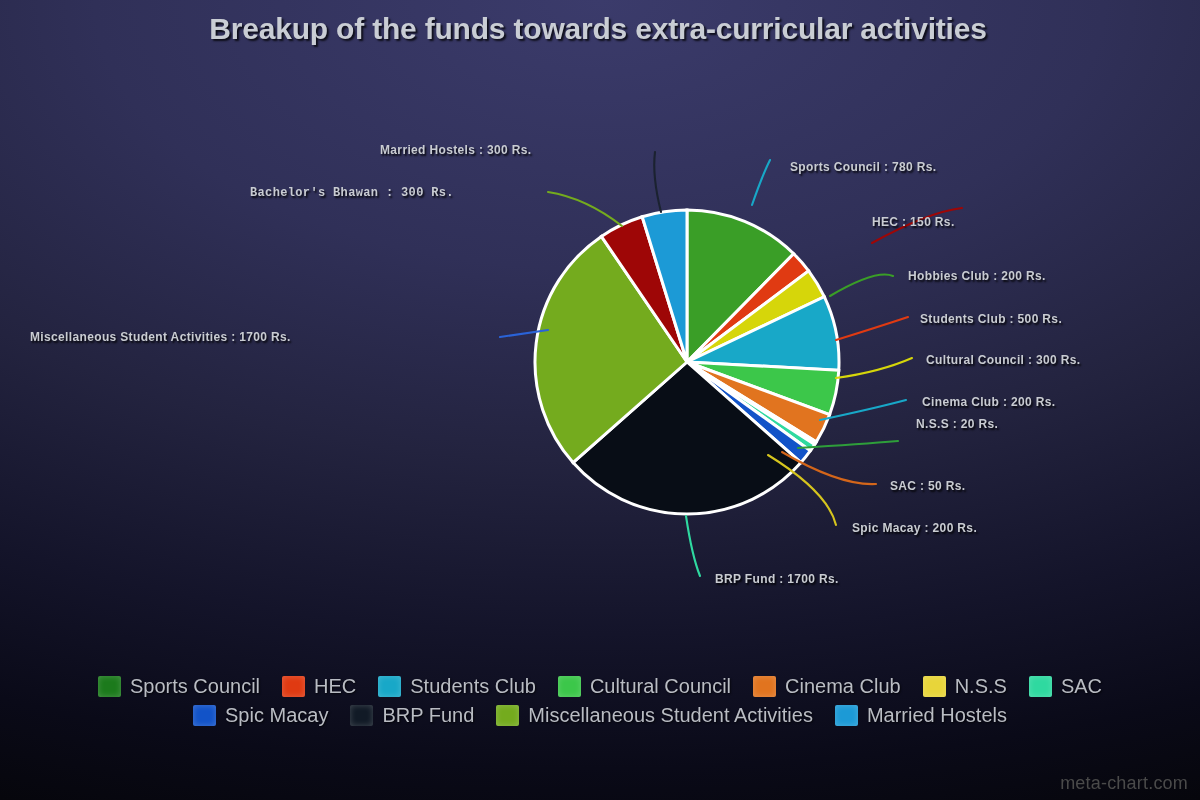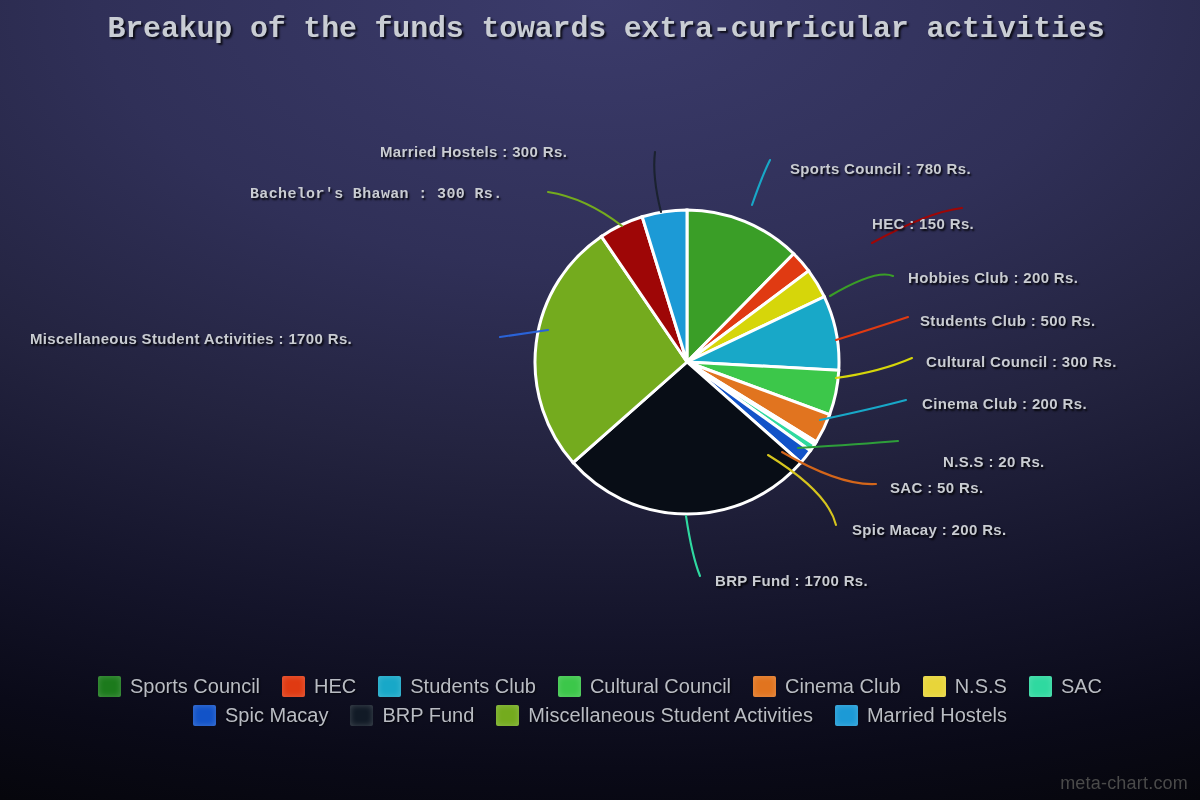--- a/index.html
+++ b/index.html
@@ -8,35 +8,34 @@
     font-family:"Liberation Sans", sans-serif;
     background:#000;
   }
   #stage{
     position:relative;width:1200px;height:800px;
     background:
       radial-gradient(ellipse 150% 120% at 50% 0%, #3b3b6b 0%, #303058 28%, #23233f 48%, #14142a 66%, #0a0a18 80%, #050509 92%, #000000 100%);
   }
   
   #title{
-    position:absolute;left:12px;top:12px;width:1188px;text-align:center;
+    position:absolute;left:4px;top:12px;width:1188px;text-align:center;
     font-size:30px;font-weight:bold;color:#c9cdd4;
     letter-spacing:-0.2px;
     text-shadow:2px 2px 2px rgba(0,0,0,.75);
-    font-family:Liberation Mono, monospace;
   }
   
   #pieWrap{position:absolute;left:0;top:0;width:1200px;height:800px;}
   svg{display:block;}
   .slice{stroke:#ffffff;stroke-width:3;}
   .leader{fill:none;stroke-width:2.1;stroke-linecap:round;}
   
   .callout{
     position:absolute;
-    font-size:15px;font-weight:bold;color:#c9ccd2;
+    font-size:12px;font-weight:bold;color:#c9ccd2;
     white-space:nowrap;
     text-shadow:1.5px 1.5px 2px rgba(0,0,0,.85);
     letter-spacing:.35px;
   }
   
   #legend{
     position:absolute;left:0;top:672px;width:1200px;
     display:flex;flex-wrap:wrap;justify-content:center;
     align-content:flex-start;
     column-gap:0px;row-gap:1px;
@@ -105,21 +104,21 @@
     </svg>
   </div>
 
   <div id="callouts">
       <div class="callout" style="left: 790px; top: 160px;">Sports Council : 780 Rs.</div>
       <div class="callout" style="left: 872px; top: 215px;">HEC : 150 Rs.</div>
       <div class="callout" style="left: 908px; top: 269px;">Hobbies Club : 200 Rs.</div>
       <div class="callout" style="left: 920px; top: 312px;">Students Club : 500 Rs.</div>
       <div class="callout" style="left: 926px; top: 353px;">Cultural Council : 300 Rs.</div>
       <div class="callout" style="left: 922px; top: 395px;">Cinema Club : 200 Rs.</div>
-      <div class="callout" style="left: 916px; top: 453px; margin-left: 27px;">N.S.S : 20 Rs.</div>
+      <div class="callout" style="left: 916px; top: 417px;">N.S.S : 20 Rs.</div>
       <div class="callout" style="left: 890px; top: 479px;">SAC : 50 Rs.</div>
       <div class="callout" style="left: 852px; top: 521px;">Spic Macay : 200 Rs.</div>
       <div class="callout" style="left: 715px; top: 572px;">BRP Fund : 1700 Rs.</div>
       <div class="callout" style="left: 30px; top: 330px;">Miscellaneous Student Activities : 1700 Rs.</div>
       <div class="callout" style="left: 250px; top: 186px; font-family: Liberation Mono, monospace;">Bachelor's Bhawan : 300 Rs.</div>
       <div class="callout" style="left: 380px; top: 143px;">Married Hostels : 300 Rs.</div>
     </div>
 
   <div id="legend">
       <div class="legend-item">

